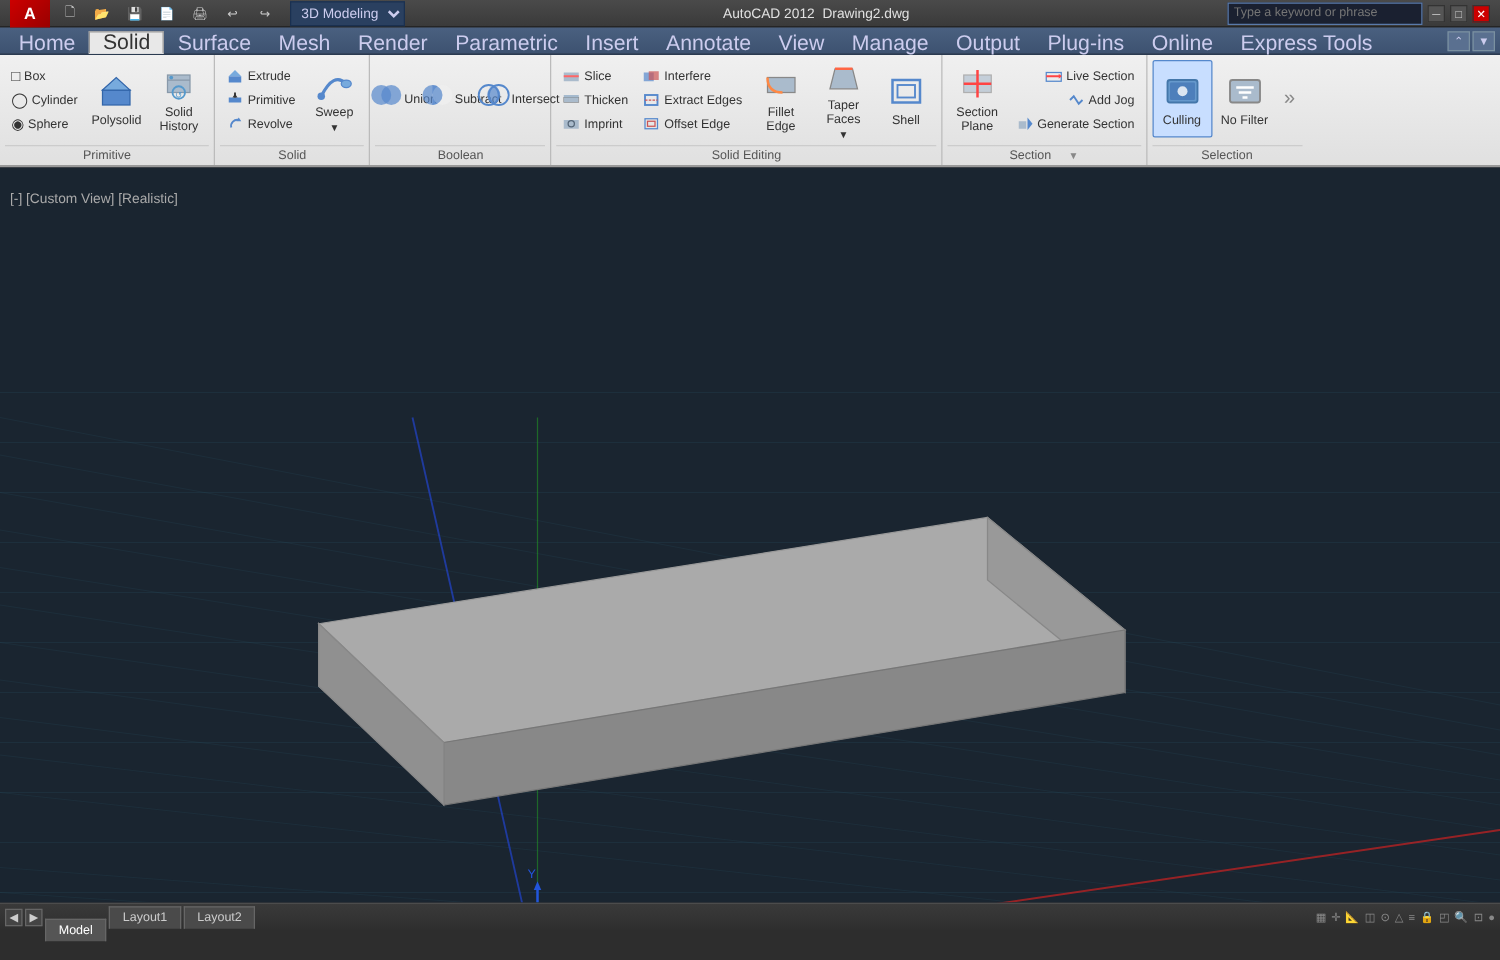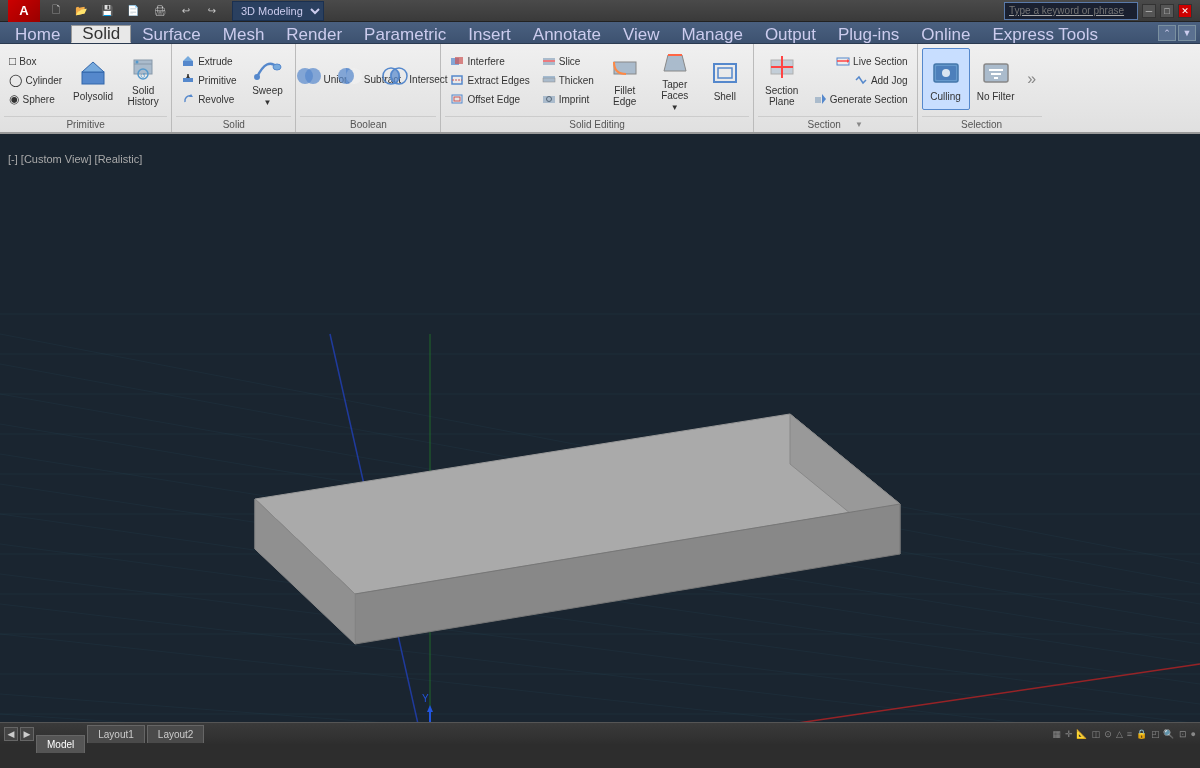--- a/index.html
+++ b/index.html
@@ -237,22 +237,21 @@
       flex-shrink: 0;
     }
 
     .search-box {
       height: 18px;
       background: #1a2030;
       border: 1px solid #5a7aaa;
       color: #aaa;
       padding: 0 4px;
       font-size: 10px;
-      width: 134px;
-      text-decoration: underline;
+      width: 156px;
     }
 
     .ribbon-section-expand {
       font-size: 8px;
       color: #888;
       cursor: pointer;
     }
   </style>
 </head>
 <body>
@@ -262,20 +261,23 @@
     <div id="app-btn">A</div>
 
     <div class="qa-btn">🗋</div>
     <div class="qa-btn">📂</div>
     <div class="qa-btn">💾</div>
     <div class="qa-btn">📄</div>
     <div class="qa-btn">🖨</div>
     <div class="qa-btn">↩</div>
     <div class="qa-btn">↪</div>
     <select id="qa-workspace" style="background:#2a4060;border:1px solid #1a3050;color:#cce;font-size:11px;height:20px;padding:0 4px;">3D Modeling<option>3D Modeling</option></select>
+  </div>
+  <div class="title">
+    <span>AutoCAD 2012</span>&nbsp;&nbsp;<span>Drawing2.dwg</span>
   </div>
   <div class="right">
     <input class="search-box" placeholder="Type a keyword or phrase" style="">
     <div class="title-btn">─</div>
     <div class="title-btn">□</div>
     <div class="title-btn" style="background:#c00;color:#fff;">✕</div>
   </div>
 </div>
 
 <div id="menu-tabs">
@@ -422,61 +424,61 @@
       </div>
     </div>
     <div class="ribbon-group-label">Boolean</div>
   </div>
 
   <div class="ribbon-group">
     <div class="ribbon-group-content">
       <div class="ribbon-small-col" style="padding-top:4px;">
         <div class="ribbon-btn-small">
           <svg width="14" height="14" viewBox="0 0 14 14">
+              <rect x="1" y="4" width="12" height="7" fill="#aabbcc"></rect>
+              <line x1="1" y1="7" x2="13" y2="7" stroke="#ff6666" stroke-width="1.5"></line>
+            </svg>
+          <span>Slice</span>
+        </div>
+        <div class="ribbon-btn-small">
+          <svg width="14" height="14" viewBox="0 0 14 14">
+              <rect x="1" y="5" width="12" height="4" fill="#aabbcc" stroke="#888" stroke-width="0.5"></rect>
+              <rect x="1" y="3" width="12" height="2" fill="#7799bb" opacity="0.6"></rect>
+            </svg>
+          <span>Thicken</span>
+        </div>
+        <div class="ribbon-btn-small">
+          <svg width="14" height="14" viewBox="0 0 14 14">
+              <rect x="1" y="4" width="12" height="7" fill="#aabbcc"></rect>
+              <circle cx="7" cy="7" r="2.5" fill="none" stroke="#556677" stroke-width="1"></circle>
+            </svg>
+          <span>Imprint</span>
+        </div>
+      </div>
+      <div class="ribbon-small-col" style="padding-top:4px;">
+        <div class="ribbon-btn-small">
+          <svg width="14" height="14" viewBox="0 0 14 14">
               <rect x="1" y="4" width="8" height="7" fill="#5588cc" opacity="0.7"></rect>
               <rect x="5" y="3" width="8" height="7" fill="#cc5555" opacity="0.7"></rect>
             </svg>
           <span>Interfere</span>
         </div>
         <div class="ribbon-btn-small">
           <svg width="14" height="14" viewBox="0 0 14 14">
               <rect x="2" y="3" width="10" height="8" fill="none" stroke="#5588cc" stroke-width="1.5"></rect>
               <line x1="2" y1="7" x2="12" y2="7" stroke="#cc5555" stroke-width="1" stroke-dasharray="2,1"></line>
             </svg>
           <span>Extract Edges</span>
         </div>
         <div class="ribbon-btn-small">
           <svg width="14" height="14" viewBox="0 0 14 14">
               <rect x="2" y="3" width="10" height="8" fill="none" stroke="#5588cc" stroke-width="1"></rect>
               <rect x="4" y="5" width="6" height="4" fill="none" stroke="#cc5555" stroke-width="1"></rect>
             </svg>
           <span>Offset Edge</span>
-        </div>
-      </div>
-      <div class="ribbon-small-col" style="padding-top:4px;">
-        <div class="ribbon-btn-small">
-          <svg width="14" height="14" viewBox="0 0 14 14">
-              <rect x="1" y="4" width="12" height="7" fill="#aabbcc"></rect>
-              <line x1="1" y1="7" x2="13" y2="7" stroke="#ff6666" stroke-width="1.5"></line>
-            </svg>
-          <span>Slice</span>
-        </div>
-        <div class="ribbon-btn-small">
-          <svg width="14" height="14" viewBox="0 0 14 14">
-              <rect x="1" y="5" width="12" height="4" fill="#aabbcc" stroke="#888" stroke-width="0.5"></rect>
-              <rect x="1" y="3" width="12" height="2" fill="#7799bb" opacity="0.6"></rect>
-            </svg>
-          <span>Thicken</span>
-        </div>
-        <div class="ribbon-btn-small">
-          <svg width="14" height="14" viewBox="0 0 14 14">
-              <rect x="1" y="4" width="12" height="7" fill="#aabbcc"></rect>
-              <circle cx="7" cy="7" r="2.5" fill="none" stroke="#556677" stroke-width="1"></circle>
-            </svg>
-          <span>Imprint</span>
         </div>
       </div>
 
       <div class="ribbon-btn-large">
         <div class="icon">
           <svg width="30" height="30" viewBox="0 0 30 30">
             <rect x="4" y="10" width="22" height="12" fill="#aabbcc" stroke="#888" stroke-width="1"></rect>
             <path d="M4,10 Q4,22 16,22" stroke="#ff8844" stroke-width="2" fill="none"></path>
           </svg>
         </div>

